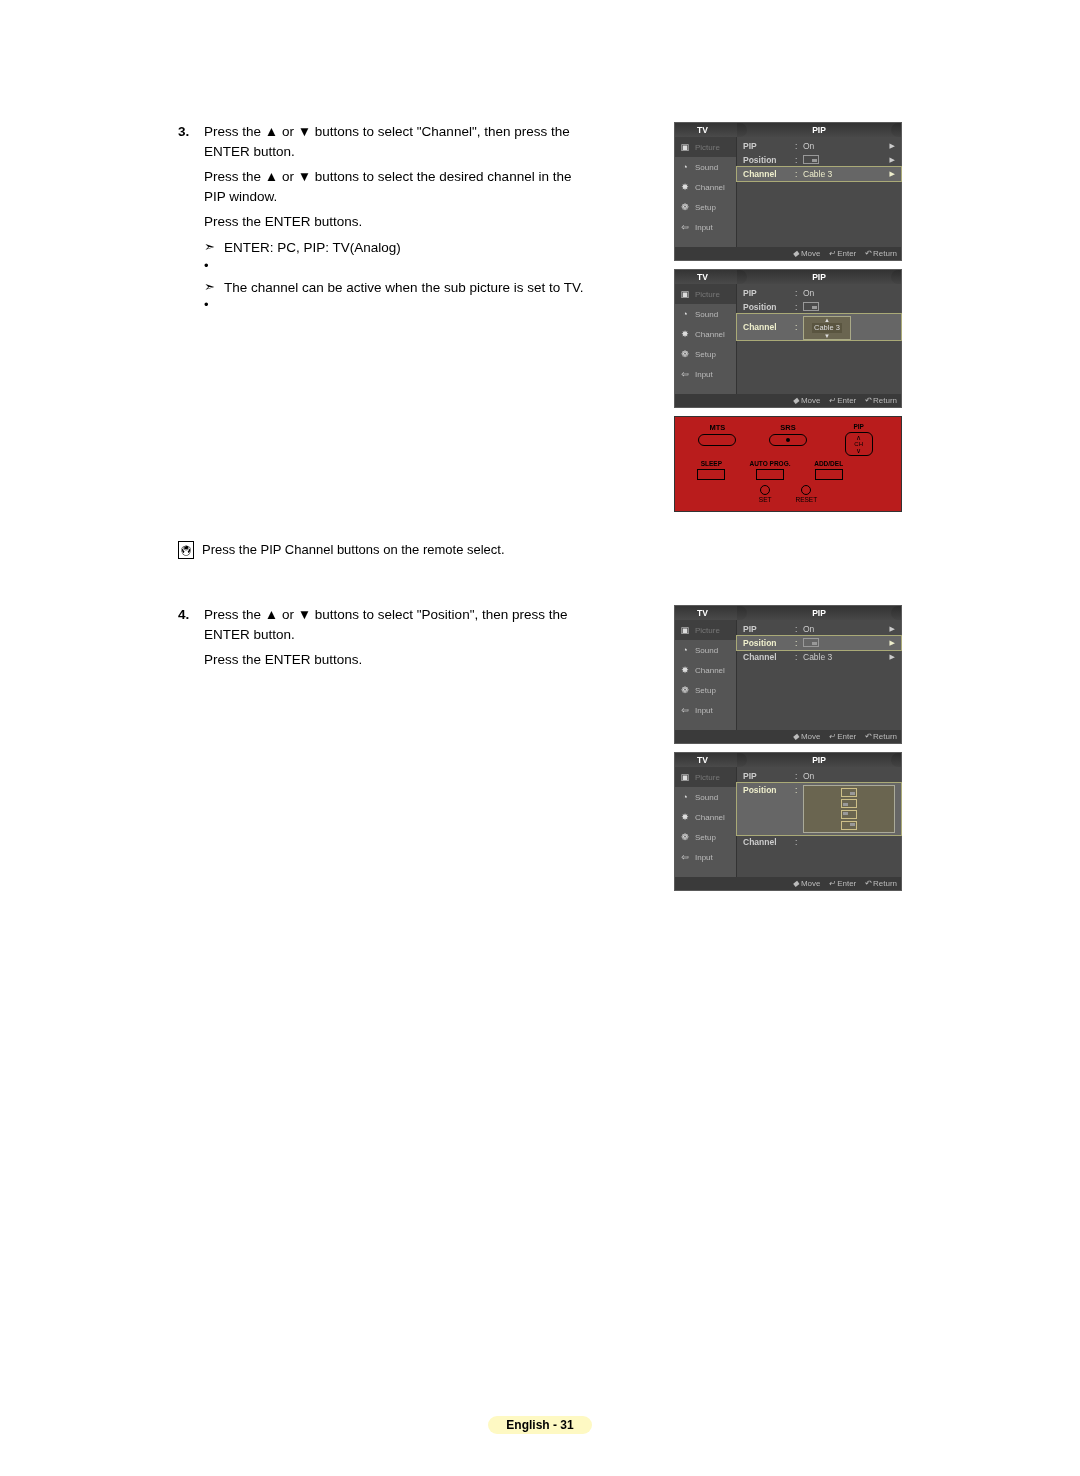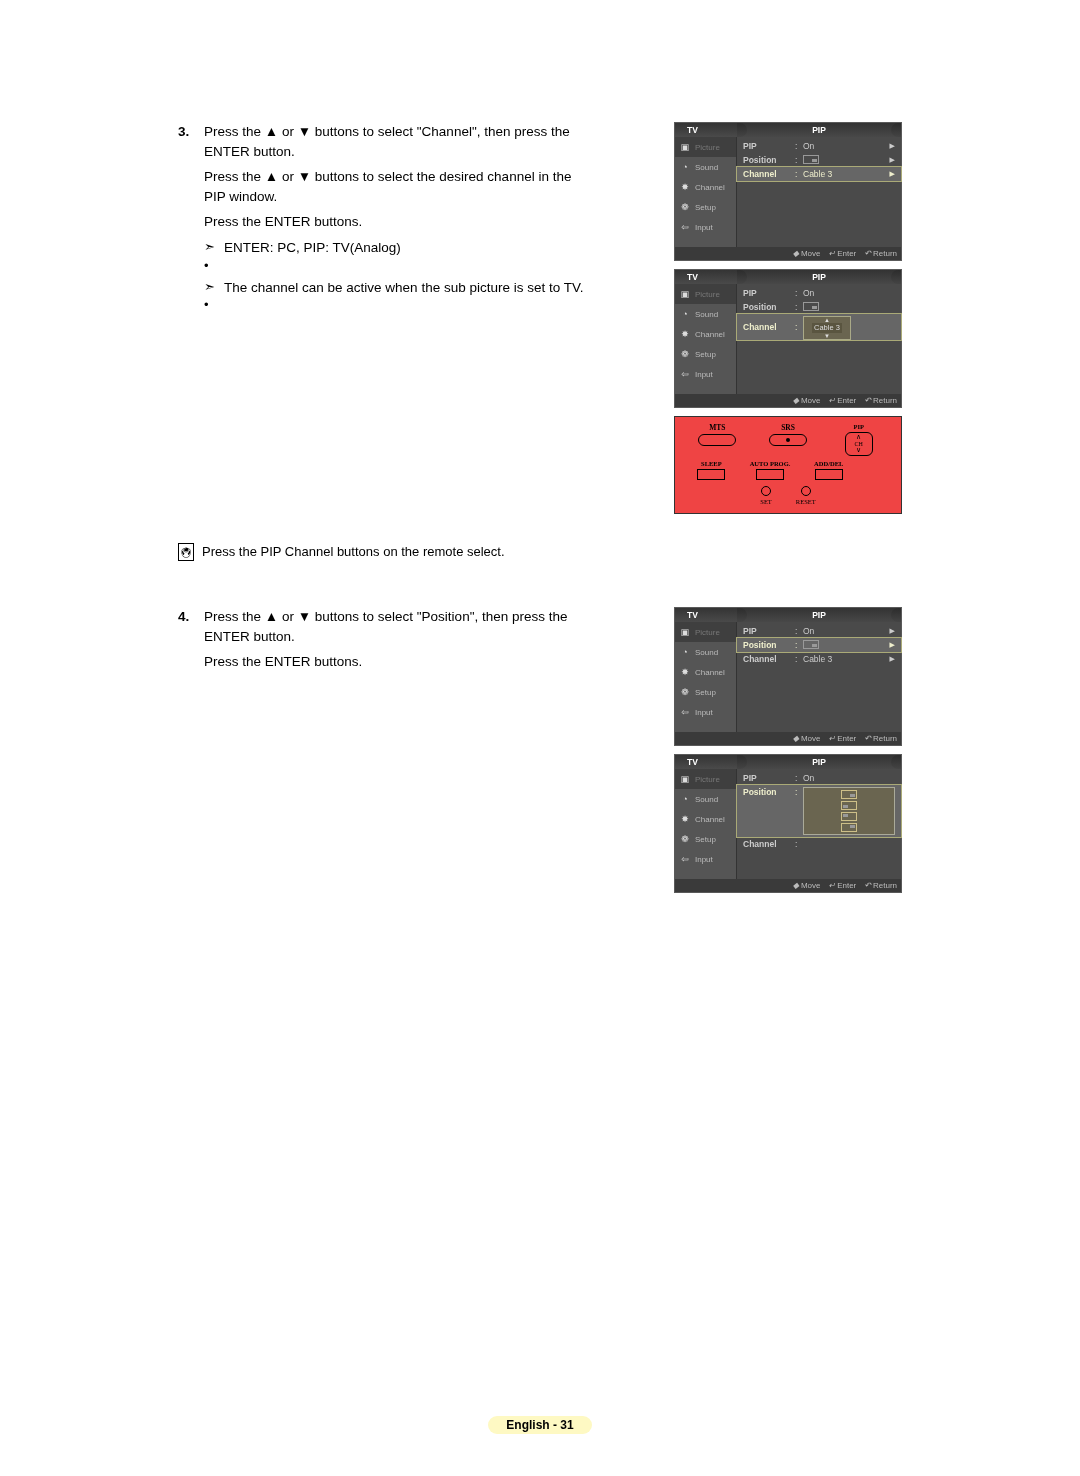--- a/index.html
+++ b/index.html
@@ -65,21 +65,21 @@
   }
   .osd-header {
     display: flex;
     height: 14px;
     font-weight: bold;
     color:#fff;
   }
   .osd-header-left {
     flex: 0 0 62px;
     background: linear-gradient(#343434,#4a4a4a);
-    padding-left: 12px;
+    padding-left: 22px;
     display:flex;align-items:center;
   }
   .osd-header-right {
     flex: 1;
     background: linear-gradient(#333,#484848);
     text-align: center;
     display:flex;align-items:center;justify-content:center;
     position:relative;
   }
   .osd-header-right::before, .osd-header-right::after{
@@ -186,22 +186,21 @@
     padding:2px 6px;
   }
   .pos-col .pos-icon{border-color:#cdbf88;}
 
   
   .remote-panel{
     width:228px;
     border:1px solid #333;
     padding:6px 10px 4px 10px;
     font-size:7px;
-    background:#ef4444;
-    font-family:Liberation Serif, serif;
+    background:#b91c1c;
   }
   .remote-row{display:flex;justify-content:space-between;align-items:flex-start;gap:6px;margin-bottom:4px;}
   .rc-col{flex:1;text-align:center;}
   .rc-label{font-weight:bold;font-size:7.5px;margin-bottom:2px;}
   .rc-btn-oval{
     display:inline-block;
     border:1px solid #000;
     border-radius:8px;
     width:38px;height:12px;
   }

